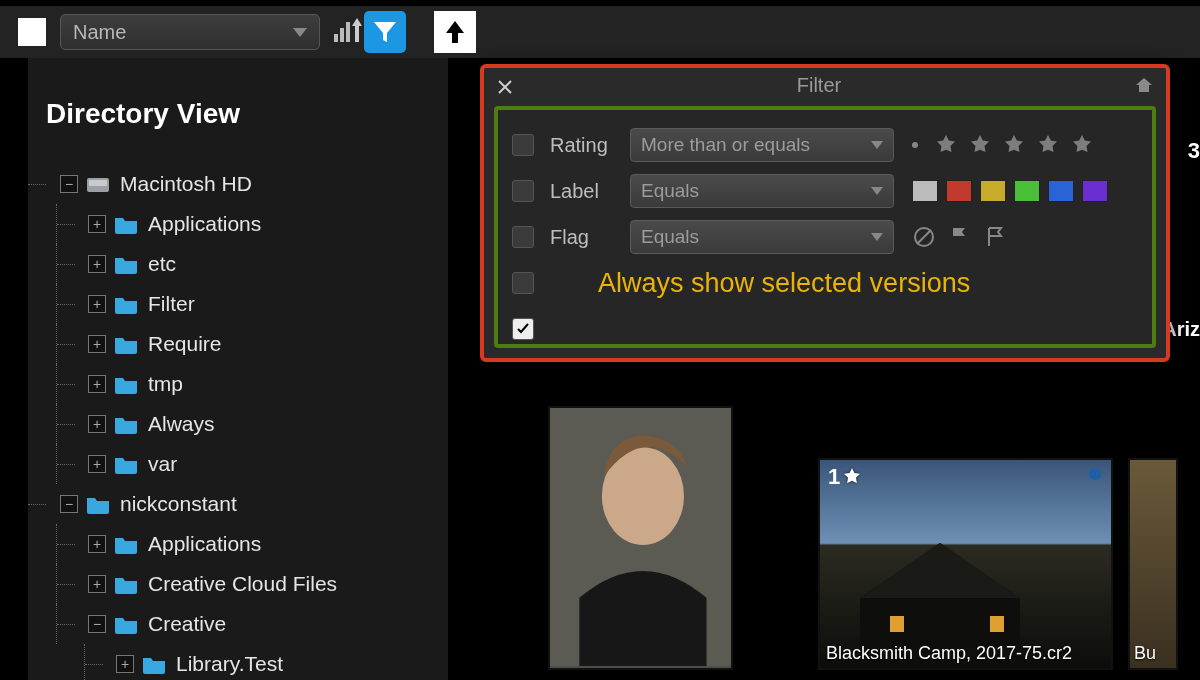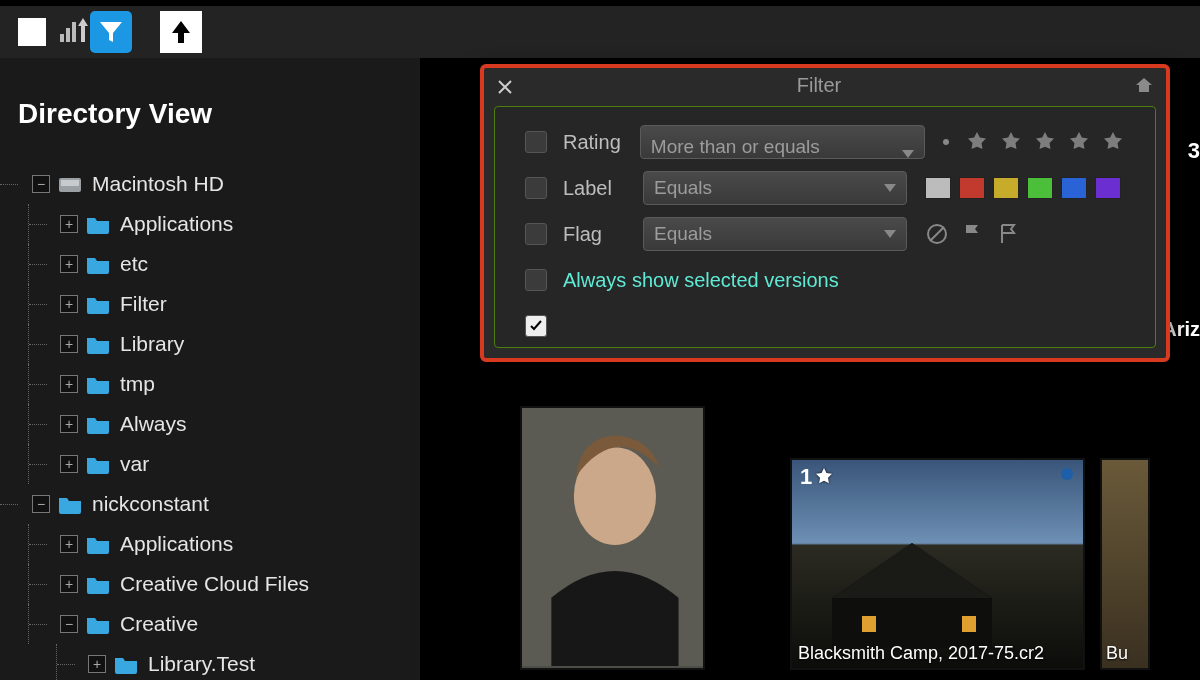--- a/index.html
+++ b/index.html
@@ -67,20 +67,21 @@
     position: absolute;
     top: 58px; left: 0; right: 0; bottom: 0;
     display: flex;
   }
   .sidebar {
     width: 420px;
     background: #1a1a1a;
     padding-top: 40px;
     position: relative;
     overflow: hidden;
+    margin-left: 28px;
   }
   .sidebar-title {
     font-size: 28px; font-weight: 700; color: #fff;
     padding-left: 18px;
     margin-bottom: 34px;
   }
 
   .tree { font-size: 21px; color: #e5e5e5; }
   .tree-row {
     display: flex; align-items: center;
@@ -203,22 +204,22 @@
     display:flex; align-items:center; justify-content:center;
     color:#ccc; font-size:18px;
   }
   .fp-home {
     position:absolute; top:8px; right:12px;
     color:#aaa;
   }
   .fp-body {
     position:absolute; top:38px; left:10px; right:10px; bottom:10px;
     background:#262626;
-    border:1px solid #4d7c0f; border-radius:4px;
-    padding:12px 30px;
+    border:4px solid #4d7c0f; border-radius:4px;
+    padding:12px 14px;
   }
   .fp-row {
     display:flex; align-items:center;
     height:46px;
   }
   .fp-check {
     width:22px; height:22px;
     background:#3b3b3b; border:1px solid #555; border-radius:3px;
     margin-right:16px;
     display:flex; align-items:center; justify-content:center;
@@ -229,41 +230,45 @@
   .fp-check svg { display:none; }
   .fp-label { width:80px; }
   .fp-select {
     height:34px;
     background:linear-gradient(#4a4a4a,#3a3a3a);
     border:1px solid #5a5a5a; border-radius:4px;
     display:flex; align-items:center; justify-content:space-between;
     padding:0 10px; color:#9c9c9c; font-size:19px;
     margin-right:18px;
   }
-  .fp-row.rating .fp-select { width:296px;align-items:flex-end; }
+  .fp-row.rating .fp-select { width:264px; }
   .fp-row.label  .fp-select { width:264px; }
   .fp-row.flag   .fp-select { width:264px; }
   .fp-select .caret {
     width:0;height:0;
     border-left:6px solid transparent; border-right:6px solid transparent;
     border-top:8px solid #888;
   }
   .stars { display:flex; align-items:center; gap:10px; }
   .stars .dot { width:6px;height:6px;background:#888;border-radius:50%; margin-right:6px;}
   .swatches { display:flex; gap:8px; }
   .swatch { width:26px; height:22px; border:1px solid #222; }
   .flags { display:flex; gap:12px; align-items:center; }
-  .fp-text { font-size:20px; color:#5eead4; }
+  .fp-text { font-size:27px; color:#eab308;margin-left:48px; }
 </style>
 </head>
 <body>
 
 <div class="toolbar">
   <div class="white-chip"></div>
 
+  <div class="sort-select">
+    <span>Name</span>
+    <span class="caret"></span>
+  </div>
 
   <div class="sort-dir">
     <div class="bar b1"></div>
       <div class="bar b2"></div>
       <div class="bar b3"></div>
     <svg width="14" height="28">
       <path d="M7 2 L12 10 L9 10 L9 26 L5 26 L5 10 L2 10 Z" fill="#ccc"></path>
     </svg>
   </div>
 
@@ -331,21 +336,21 @@
     <span class="tree-label">Filter</span>
   </div>
           <div class="tree-row lvl1">
     <div class="dots-col"></div>
     <div class="expander">+</div>
     <span class="folder-ico">
       <svg width="24" height="20">
                 <path d="M1 4h8l2 3h12v11a2 2 0 0 1-2 2H3a2 2 0 0 1-2-2z" fill="#39a7e0"></path>
               </svg>
     </span>
-    <span class="tree-label">Library</span>
+    <span class="tree-label">Require</span>
   </div>
           <div class="tree-row lvl1">
     <div class="dots-col"></div>
     <div class="expander">+</div>
     <span class="folder-ico">
       <svg width="24" height="20">
                 <path d="M1 4h8l2 3h12v11a2 2 0 0 1-2 2H3a2 2 0 0 1-2-2z" fill="#39a7e0"></path>
               </svg>
     </span>
     <span class="tree-label">tmp</span>

